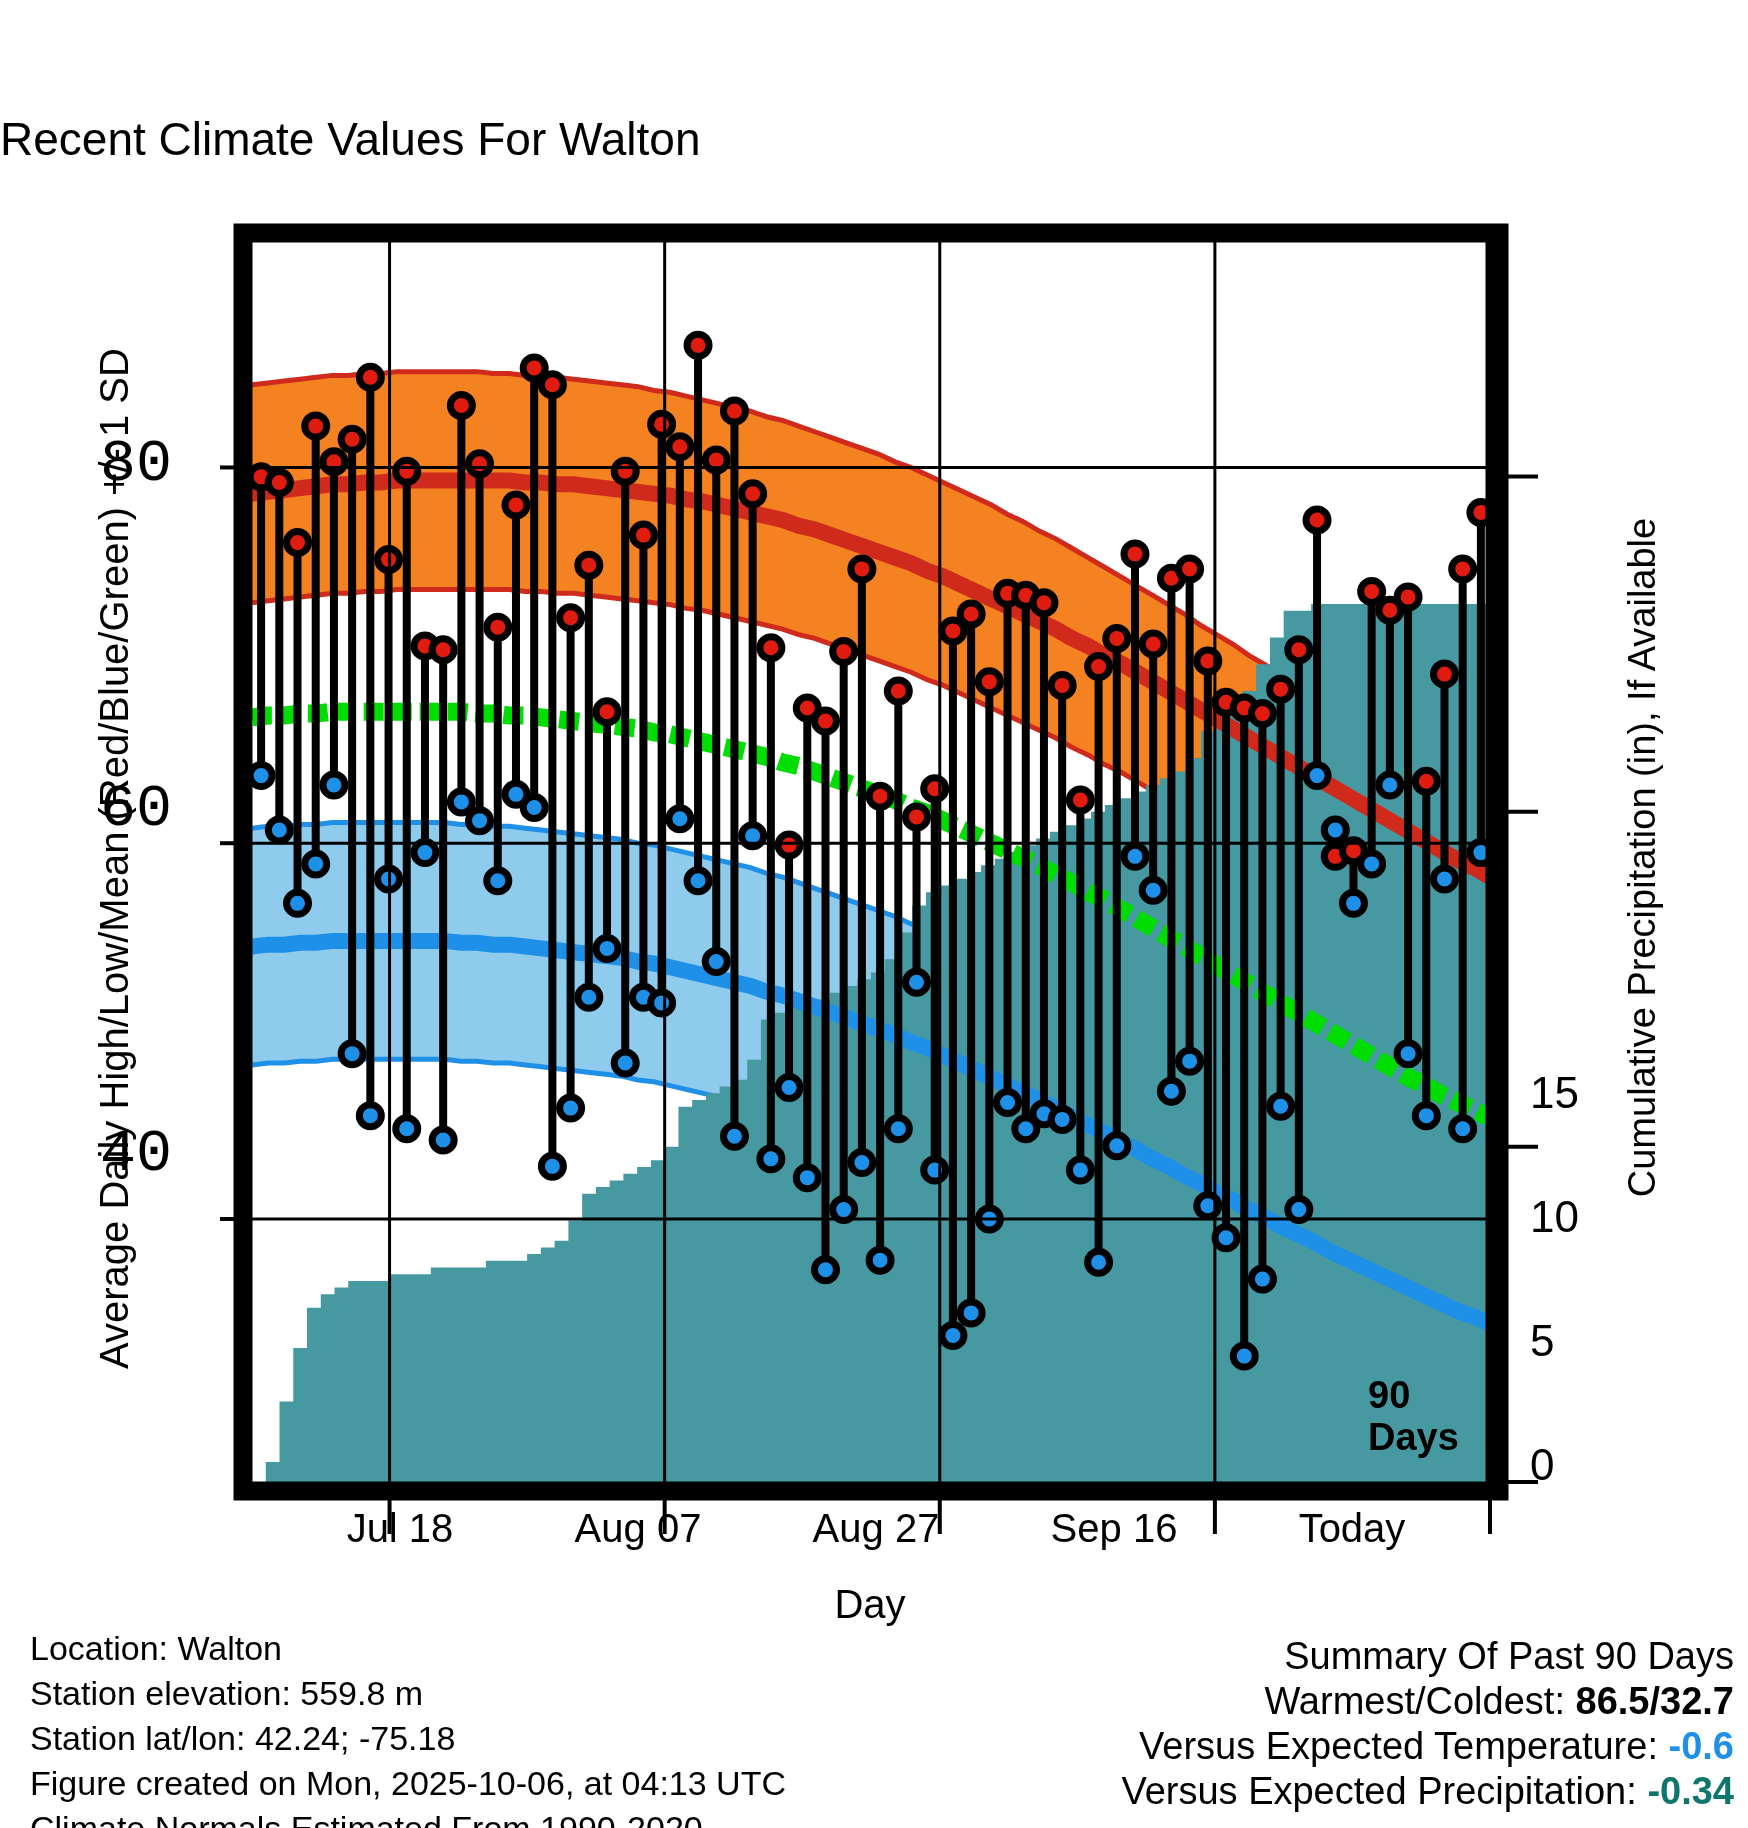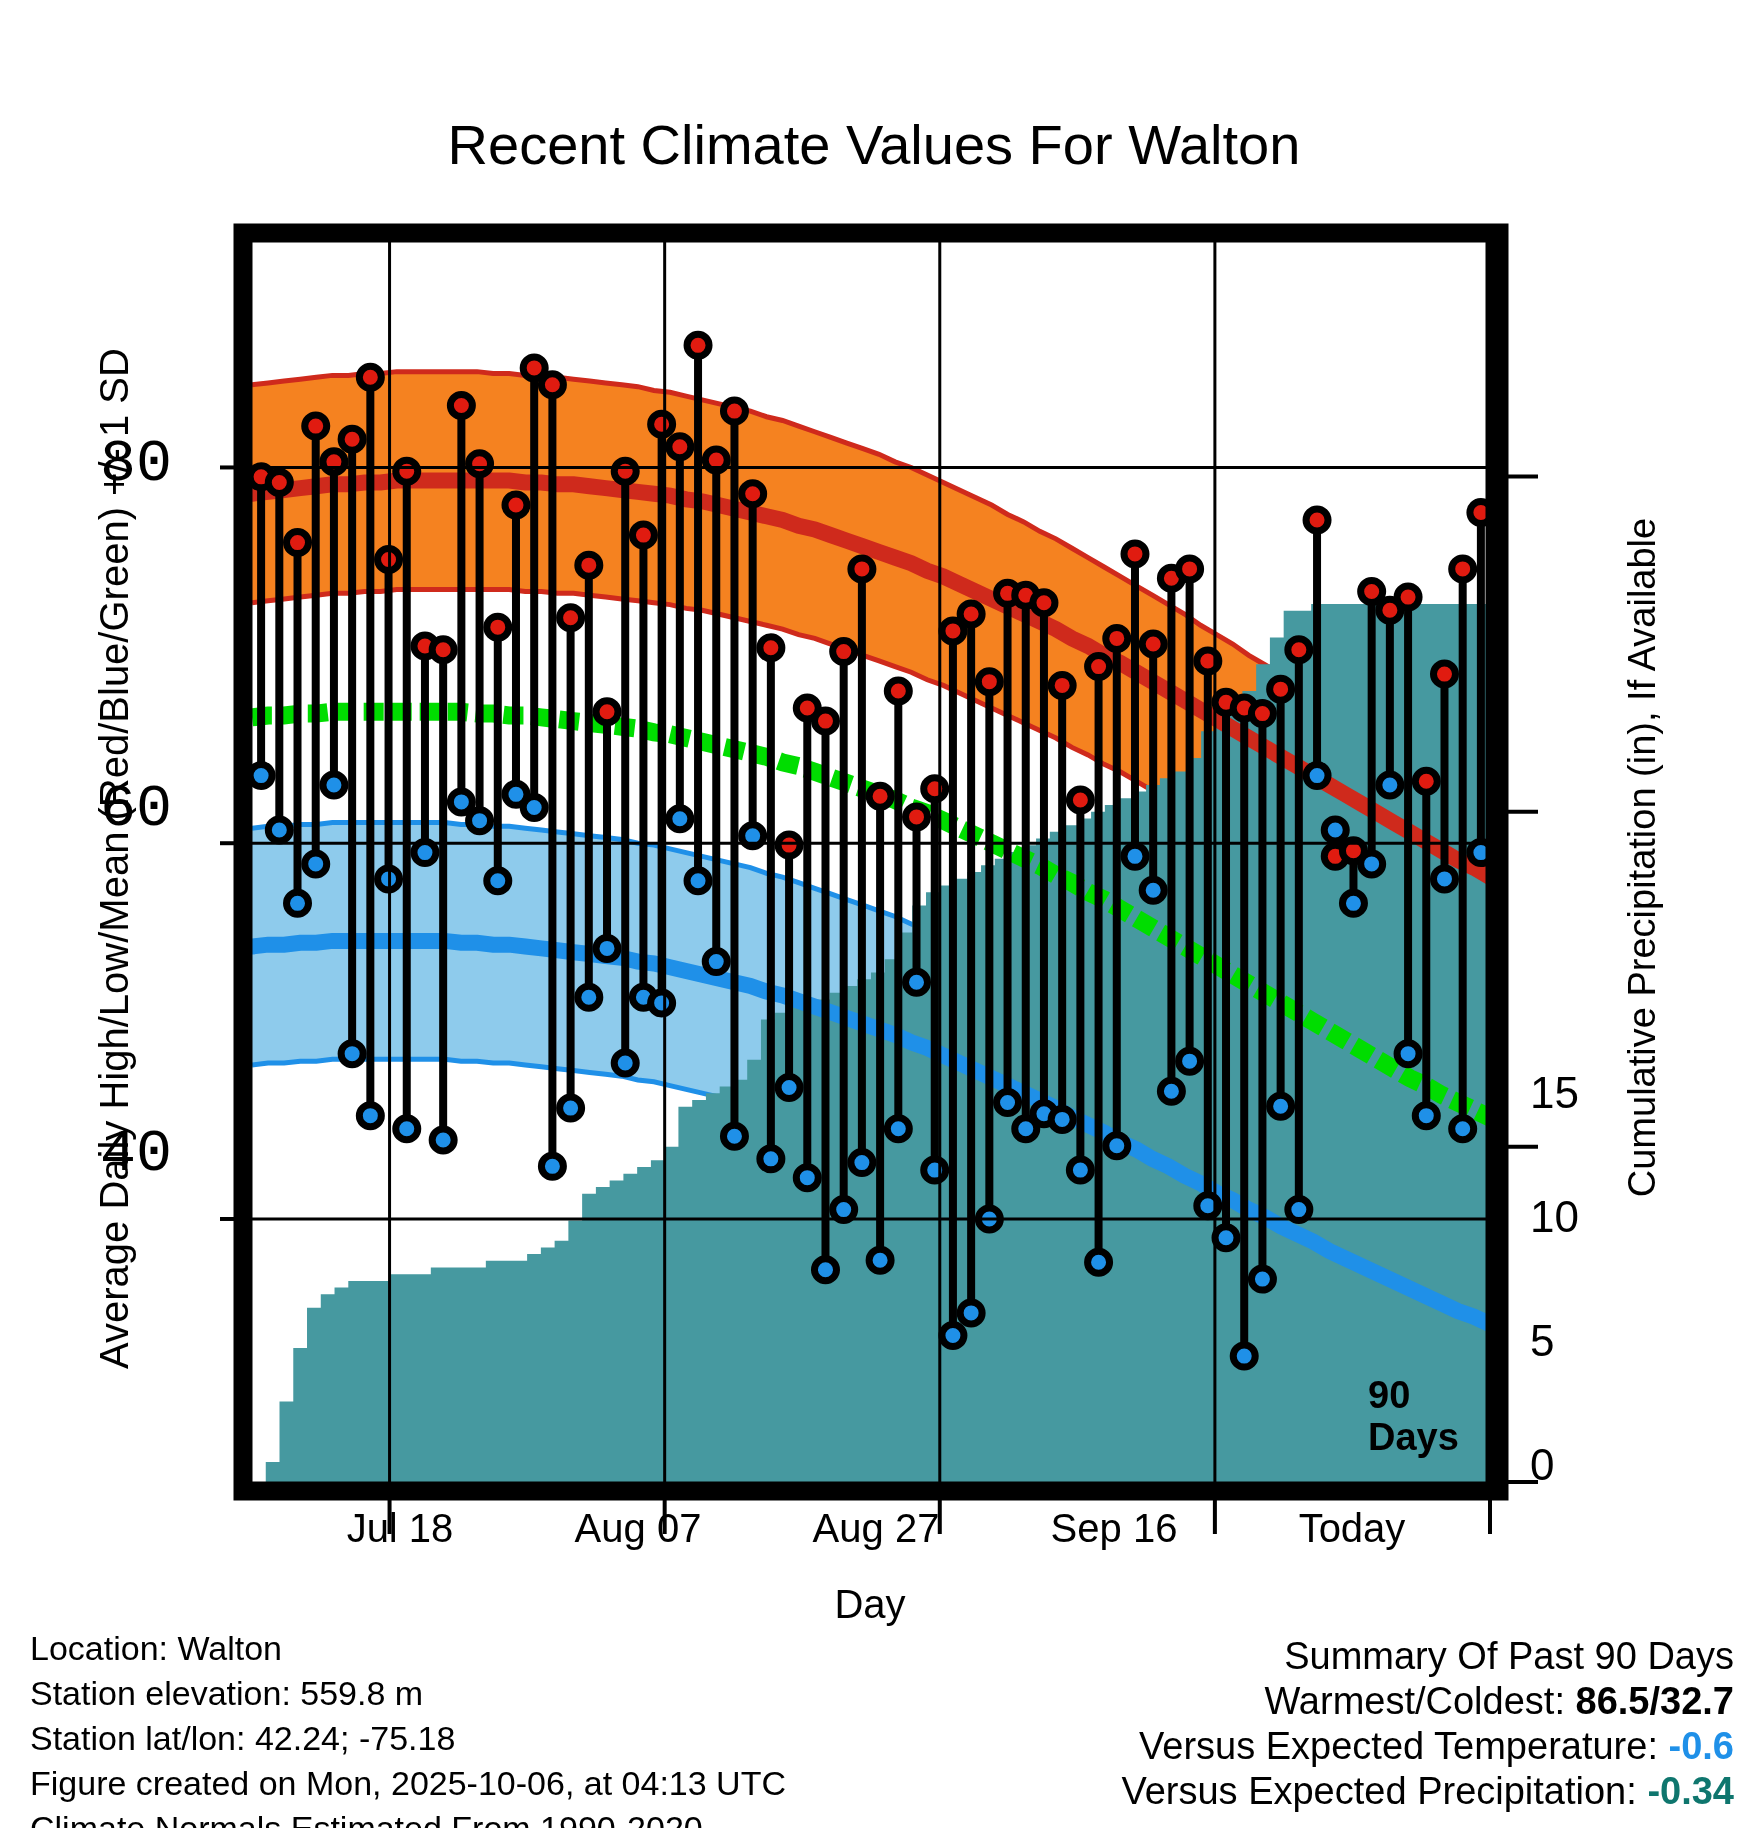--- a/index.html
+++ b/index.html
@@ -19,22 +19,22 @@
     position: absolute;
     left: 0; top: 0;
     width: 1748px;
     height: 1828px;
   }
   .title {
     position: absolute;
     left: 0;
     top: 112px;
     width: 1748px;
-    text-align: center;
-    font-size: 56px;
+    text-align: left;
+    font-size: 46px;
     font-weight: normal;
     letter-spacing: 0px;
     white-space: nowrap;
   }
   .ylabel-left {
     position: absolute;
     left: -456px;
     top: 836px;
     width: 1140px;
     text-align: center;

